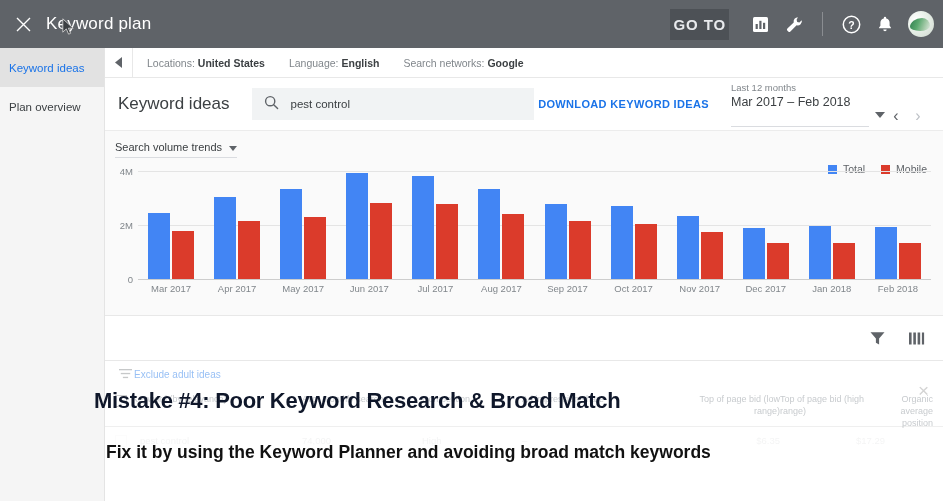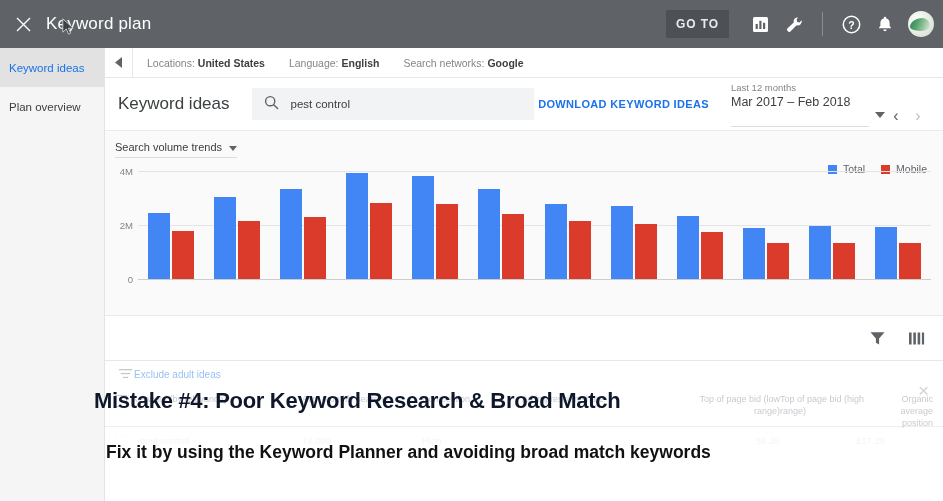--- a/index.html
+++ b/index.html
@@ -20,22 +20,22 @@
     width: 46px; height: 48px; display: flex; align-items: center; justify-content: center;
     color: #ffffff; font-size: 17px; line-height: 1; cursor: pointer;
   }
   .appbar-title {
     color: #ffffff; font-size: 17px; letter-spacing: .2px; font-weight: 400;
   }
   .appbar-right {
     margin-left: auto; display: flex; align-items: center; height: 48px; padding-right: 9px;
   }
   .goto-btn {
-    background: #4d5156; color: #e8eaed; font-size: 12px; letter-spacing: .9px;
-    font-weight: 700; padding: 7px 10px; border: none; cursor: pointer; margin-right: 14px;
+    background: #4d5156; color: #e8eaed; font-size: 15px; letter-spacing: .9px;
+    font-weight: 700; padding: 7px 3px; border: none; cursor: pointer; margin-right: 14px;
   }
   .abicon {
     width: 34px; height: 48px; display: flex; align-items: center; justify-content: center;
     cursor: pointer;
   }
   .abicon svg { display: block; }
   .ab-divider { width: 1px; height: 24px; background: #8a8d91; margin: 0 11px; }
   .avatar {
     width: 26px; height: 26px; border-radius: 50%;
     background: radial-gradient(circle at 32% 34%, #ffffff 0%, #e8f0e8 44%, #cfd8cf 100%);
@@ -361,20 +361,34 @@
             </div>
             <div class="grp">
               <div class="bar total" title="Total Jan 2018: 1950000" style="height: 53px; background: rgb(66, 133, 244);"></div>
               <div class="bar mobile" title="Mobile Jan 2018: 1350000" style="height: 36px; background: rgb(219, 59, 43);"></div>
             </div>
             <div class="grp">
               <div class="bar total" title="Total Feb 2018: 1930000" style="height: 52px; background: rgb(66, 133, 244);"></div>
               <div class="bar mobile" title="Mobile Feb 2018: 1340000" style="height: 36px; background: rgb(219, 59, 43);"></div>
             </div>
           </div>
+        <div class="xlabels" id="xlabels-container">
+            <div class="xl">Mar 2017</div>
+            <div class="xl">Apr 2017</div>
+            <div class="xl">May 2017</div>
+            <div class="xl">Jun 2017</div>
+            <div class="xl">Jul 2017</div>
+            <div class="xl">Aug 2017</div>
+            <div class="xl">Sep 2017</div>
+            <div class="xl">Oct 2017</div>
+            <div class="xl">Nov 2017</div>
+            <div class="xl">Dec 2017</div>
+            <div class="xl">Jan 2018</div>
+            <div class="xl">Feb 2018</div>
+          </div>
       </div>
     </div>
 
     <div class="tbar">
       <div class="ticon">
         <svg width="17" height="17" viewBox="0 0 17 17">
             <path d="M1.5 2.2h14l-5.4 6.3v6l-3.2-1.8v-4.2z" fill="#5f6368"></path>
           </svg>
       </div>
       <div class="ticon">

